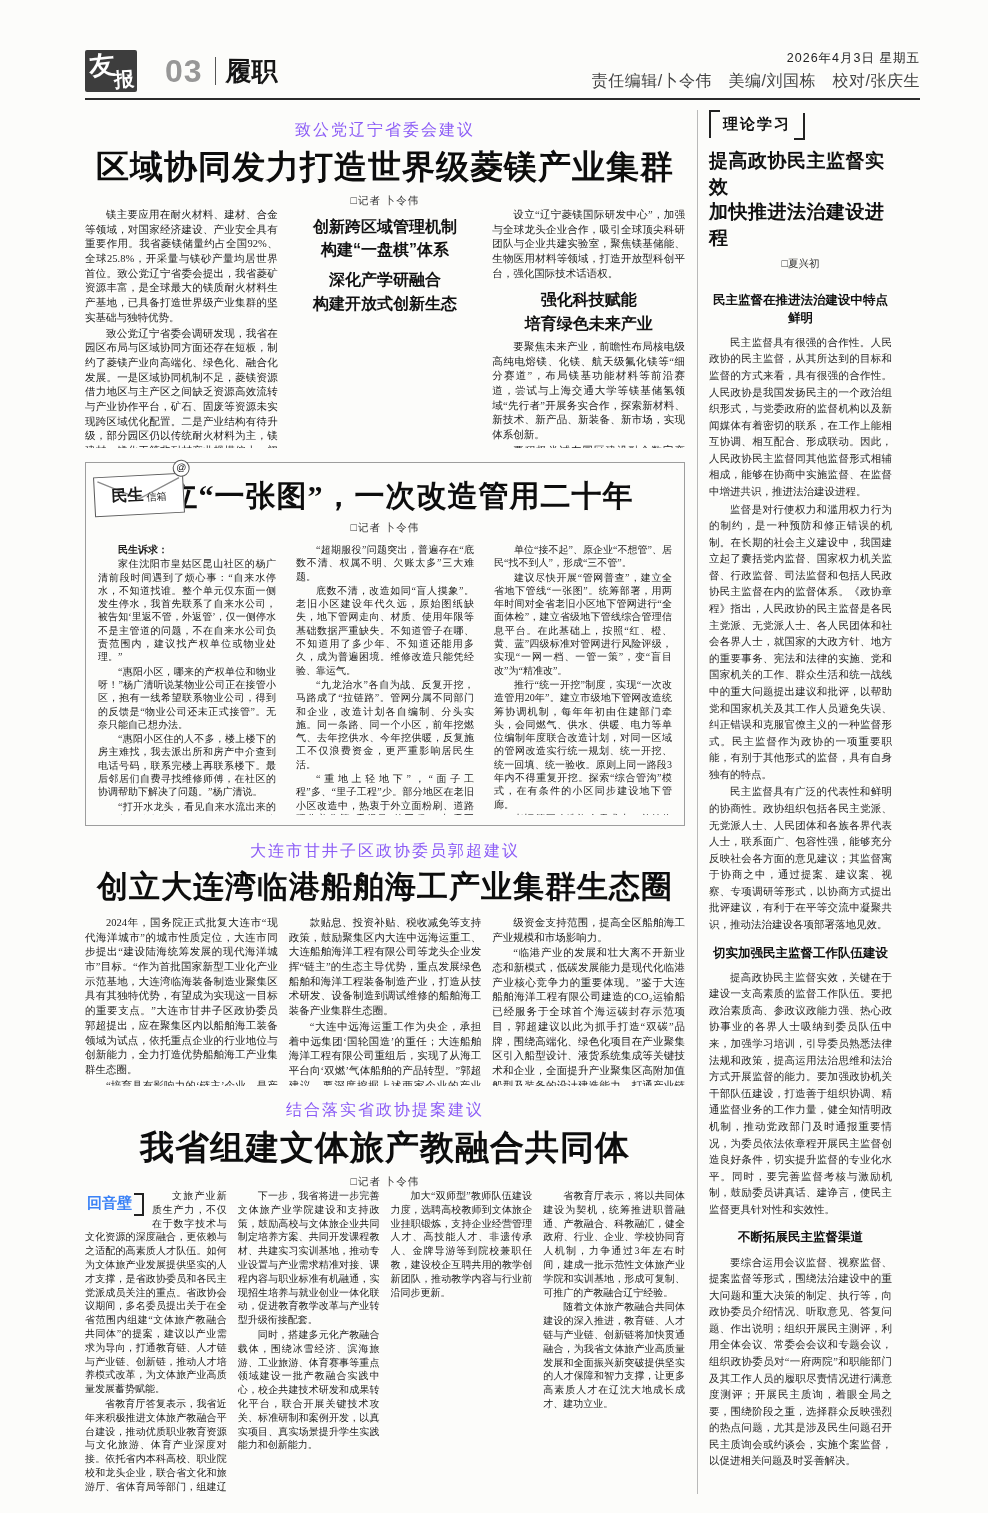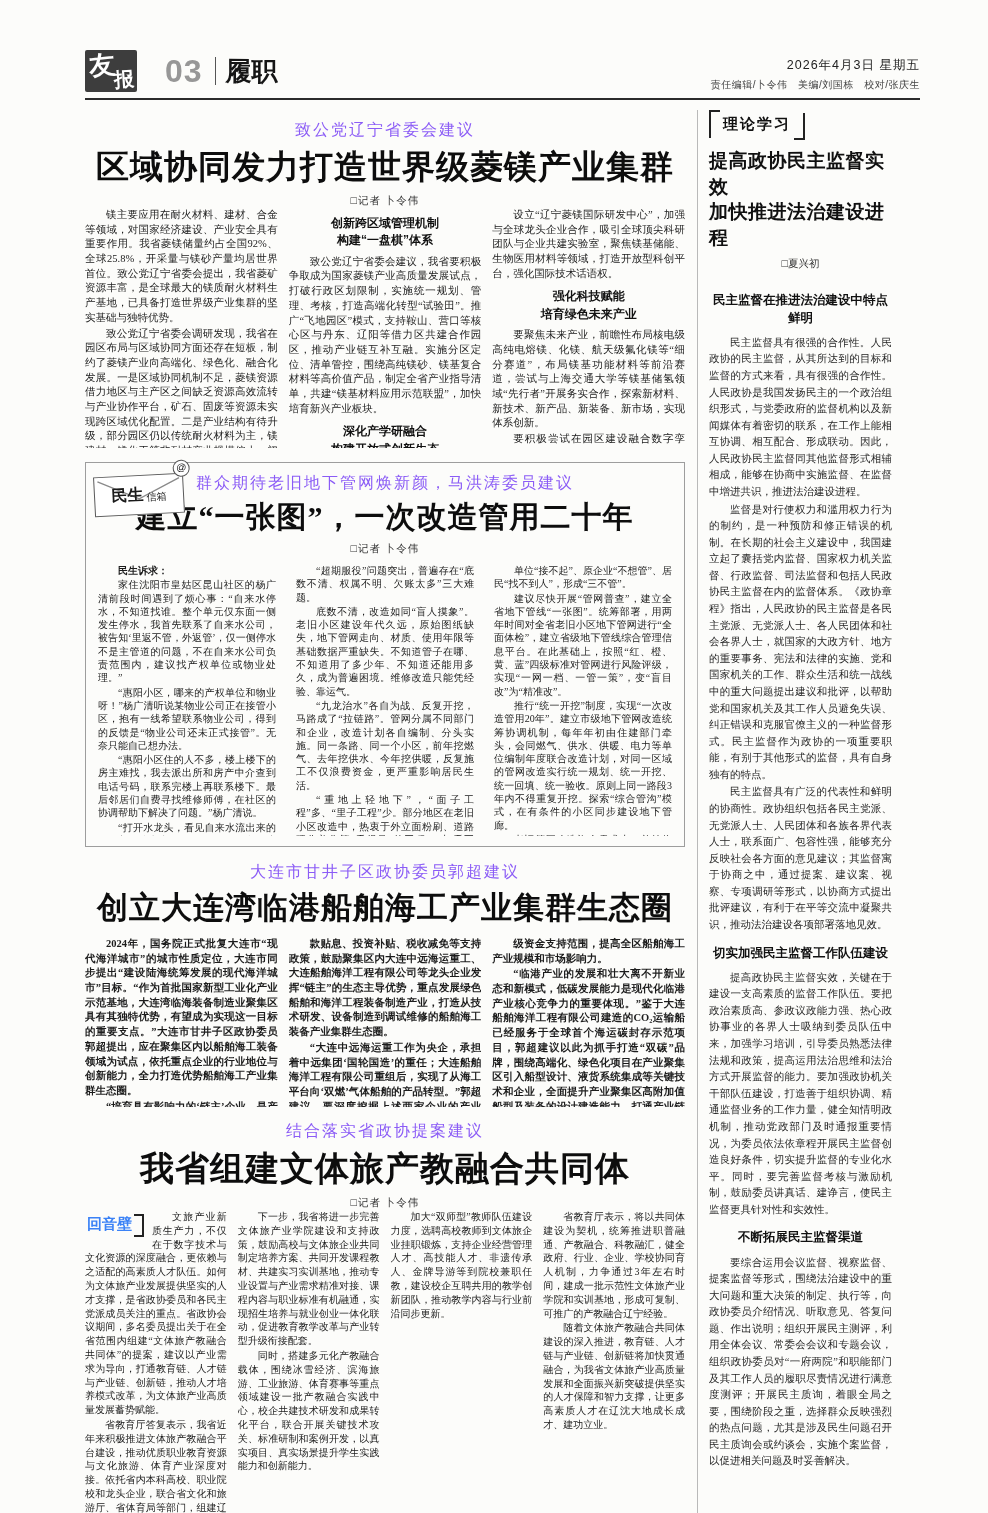--- a/index.html
+++ b/index.html
@@ -17,42 +17,42 @@
   .logo-box { width:52px; height:42px; background:#3d3d3d; color:#fff; position:relative;
     font-family:"Liberation Serif",serif; font-weight:bold; border-radius:2px; }
   .logo-box .l1 { position:absolute; left:4px; top:-2px; font-size:26px; transform:rotate(-6deg); }
   .logo-box .l2 { position:absolute; right:3px; bottom:-1px; font-size:20px; transform:rotate(-4deg); }
   .page-num { font-family:"Liberation Sans",sans-serif; font-weight:bold; font-size:32px;
     color:#979797; margin:0 12px 0 28px; letter-spacing:1px; }
   .mh-divider { width:1px; height:28px; background:#555; margin-right:10px; }
   .section-name { font-family:"Liberation Sans",sans-serif; font-weight:bold; font-size:26px; color:#151515; }
   .mh-right { text-align:right; font-family:"Liberation Sans",sans-serif; }
   .mh-date { font-size:12.5px; color:#222; letter-spacing:1px; }
-  .mh-staff { font-size:10px; color:#444; margin-top:4px; letter-spacing:.5px;margin-left:40px; }
+  .mh-staff { font-size:16px; color:#444; margin-top:4px; letter-spacing:.5px;margin-left:40px; }
 
   
   .content { display:flex; margin-top:10px; }
   .left-block { width:613px; padding-right:12px; border-right:1px solid #b9b9b9; }
   .right-col { width:194px; padding-left:11px; height:1382px; overflow:hidden; }
 
   
   .kicker { text-align:center; font-family:"Liberation Sans",sans-serif; font-size:16px;
     color:#8b5cf6; letter-spacing:2px; }
   .headline { text-align:center; font-weight:bold; color:#0d0d0d; letter-spacing:1px;
     font-family:"Liberation Serif",serif; }
   .byline { text-align:center; font-size:10.5px; color:#333; margin-top:4px; letter-spacing:1px;
     font-family:"Liberation Sans",sans-serif; }
   .cols { display:flex; gap:11px; }
   .col { overflow:hidden; }
   .cols3 .col { width:197px; }
   .cols4 .col { width:145px; }
   .flow-p { font-size:10.5px; line-height:1.4; text-align:justify; text-indent:2em;
     color:#1c1c1c; margin-bottom:1px; }
   .flow-b { font-weight:bold; }
-  .flow-h { font-family:"Liberation Sans",sans-serif; font-weight:bold; font-size:12px;
+  .flow-h { font-family:"Liberation Sans",sans-serif; font-weight:bold; font-size:16px;
     text-align:center; line-height:1.45; margin:7px 0 5px; white-space:pre-line; color:#111; }
 
   
   .a1 { margin-top:10px; }
   .a1 .headline { font-size:33px; margin-top:4px; }
   .a1 .cols { height:240px; }
 
   
   .letterbox { border:1px solid #9d9d9d; margin-top:14px; padding:10px 12px 10px; position:relative; }
   .badge { position:absolute; left:8px; top:12px; width:90px; height:40px; border:1.5px solid #5a5a5a;
@@ -65,21 +65,21 @@
     border-radius:50%; font-size:10px; line-height:14px; text-align:center; background:#fff;
     font-family:"Liberation Sans",sans-serif; transform:rotate(8deg); }
   .letterbox .kicker { font-size:16px; }
   .letterbox .headline { font-size:30px; margin-top:3px; }
   .letterbox .cols { height:272px; margin-top:8px;gap:20px; }
   .letterbox .flow-p { font-size:10px; line-height:1.33; }
 
   
   .a3 { margin-top:15px; }
   .a3 .headline { font-size:31px; margin-top:4px; }
-  .a3 .cols { height:170px; margin-top:8px;font-weight:bold; }
+  .a3 .cols { height:170px; margin-top:8px; }
 
   
   .a4 { margin-top:14px; }
   .a4 .headline { font-size:34px; margin-top:4px; }
   .a4 .cols { height:305px; }
   .a4 .flow-p { font-size:10px; line-height:1.38; }
 
   .echo-label { float:left; font-family:"Liberation Sans",sans-serif; font-weight:bold; font-size:15px;
     color:#3b82f6; padding:3px 12px 5px 2px; position:relative; margin:2px 8px 2px 0; }
   .echo-label::after { content:""; position:absolute; right:0; top:2px; bottom:2px; width:8px;
@@ -129,21 +129,20 @@
       <div class="headline">区域协同发力打造世界级菱镁产业集群</div>
       <div class="byline">□记者 卜令伟</div>
       <div class="cols cols3">
         <div class="col">
             <p class="flow-p">镁主要应用在耐火材料、建材、合金等领域，对国家经济建设、产业安全具有重要作用。我省菱镁储量约占全国92%、全球25.8%，开采量与镁砂产量均居世界首位。致公党辽宁省委会提出，我省菱矿资源丰富，是全球最大的镁质耐火材料生产基地，已具备打造世界级产业集群的坚实基础与独特优势。</p>
             <p class="flow-p">致公党辽宁省委会调研发现，我省在园区布局与区域协同方面还存在短板，制约了菱镁产业向高端化、绿色化、融合化发展。一是区域协同机制不足，菱镁资源借力地区与主产区之间缺乏资源高效流转与产业协作平台，矿石、固废等资源未实现跨区域优化配置。二是产业结构有待升级，部分园区仍以传统耐火材料为主，镁建材、镁化工等非耐材产业规模偏小、初级产品过剩，高技术含量、高附加值产品短缺矛盾突出。三是创新与开放动能不足，龙头企业带动力有限，国际合作层次不高，面向未来的储备技术薄弱。</p>
           </div>
         <div class="col">
             <div class="flow-h">创新跨区域管理机制
 构建“一盘棋”体系</div>
-            <p class="flow-p">致公党辽宁省委会建议，我省要积极争取成为国家菱镁产业高质量发展试点，打破行政区划限制，实施统一规划、管理、考核，打造高端化转型“试验田”。推广“飞地园区”模式，支持鞍山、营口等核心区与丹东、辽阳等借力区共建合作园区，推动产业链互补互融。实施分区定位、清单管控，围绕高纯镁砂、镁基复合材料等高价值产品，制定全省产业指导清单，共建“镁基材料应用示范联盟”，加快培育新兴产业板块。</p>
             <div class="flow-h">深化产学研融合
 构建开放式创新生态</div>
           </div>
         <div class="col">
             <p class="flow-p">设立“辽宁菱镁国际研发中心”，加强与全球龙头企业合作，吸引全球顶尖科研团队与企业共建实验室，聚焦镁基储能、生物医用材料等领域，打造开放型科创平台，强化国际技术话语权。</p>
             <div class="flow-h">强化科技赋能
 培育绿色未来产业</div>
             <p class="flow-p">要聚焦未来产业，前瞻性布局核电级高纯电熔镁、化镁、航天级氟化镁等“细分赛道”，布局镁基功能材料等前沿赛道，尝试与上海交通大学等镁基储氢领域“先行者”开展务实合作，探索新材料、新技术、新产品、新装备、新市场，实现体系创新。</p>
             <p class="flow-p">要积极尝试在园区建设融合数字孪生、人工智能等技术的“菱镁产业元宇宙平台”，加快实现数据实时感知与调控，提升决策前瞻性和协同效率。推广固废资源化利用技术，推动窑炉装备改造升级。开展全链条碳足迹核算，规划建设零碳矿山、零碳工厂试点，耦合绿电等技术布局，将环保约束转化为绿色优势。</p>
           </div>
@@ -152,21 +151,20 @@
 
     <div class="letterbox">
       <div class="badge">
         <svg viewBox="0 0 90 40">
           <polyline points="2,4 45,24 88,4" fill="none" stroke="#8a8a8a" stroke-width="1.5"></polyline>
         </svg>
         <span class="badge-main">民生</span>
         <span class="badge-sub">信箱</span>
         <span class="badge-at">@</span>
       </div>
-      <div class="kicker">群众期待老旧地下管网焕新颜，马洪涛委员建议</div>
       <div class="headline">建立“一张图”，一次改造管用二十年</div>
       <div class="byline">□记者 卜令伟</div>
       <div class="cols cols3">
         <div class="col">
             <p class="flow-p flow-b">民生诉求：</p>
             <p class="flow-p">家住沈阳市皇姑区昆山社区的杨广清前段时间遇到了烦心事：“自来水停水，不知道找谁。整个单元仅东面一侧发生停水，我首先联系了自来水公司，被告知‘里返不管，外返管’，仅一侧停水不是主管道的问题，不在自来水公司负责范围内，建议找产权单位或物业处理。”</p>
             <p class="flow-p">“惠阳小区，哪来的产权单位和物业呀！”杨广清听说某物业公司正在接管小区，抱有一线希望联系物业公司，得到的反馈是“物业公司还未正式接管”。无奈只能自己想办法。</p>
             <p class="flow-p">“惠阳小区住的人不多，楼上楼下的房主难找，我去派出所和房产中介查到电话号码，联系完楼上再联系楼下。最后邻居们自费寻找维修师傅，在社区的协调帮助下解决了问题。”杨广清说。</p>
             <p class="flow-p">“打开水龙头，看见自来水流出来的那一刻，我长长叹了一口气。像我们这样的老小区，地下管网大多是十几年甚至几十年前的老旧管网，下次再坏了，我应该咋办呢？”</p>
           </div>

